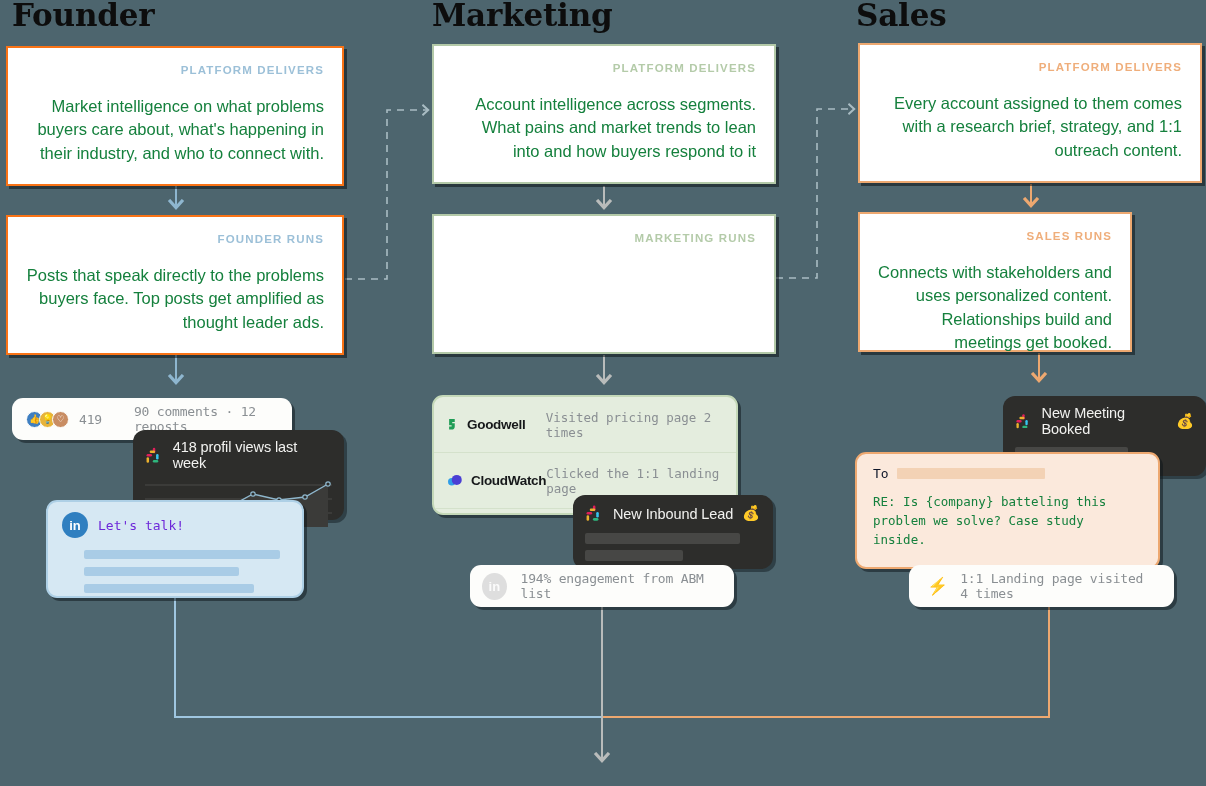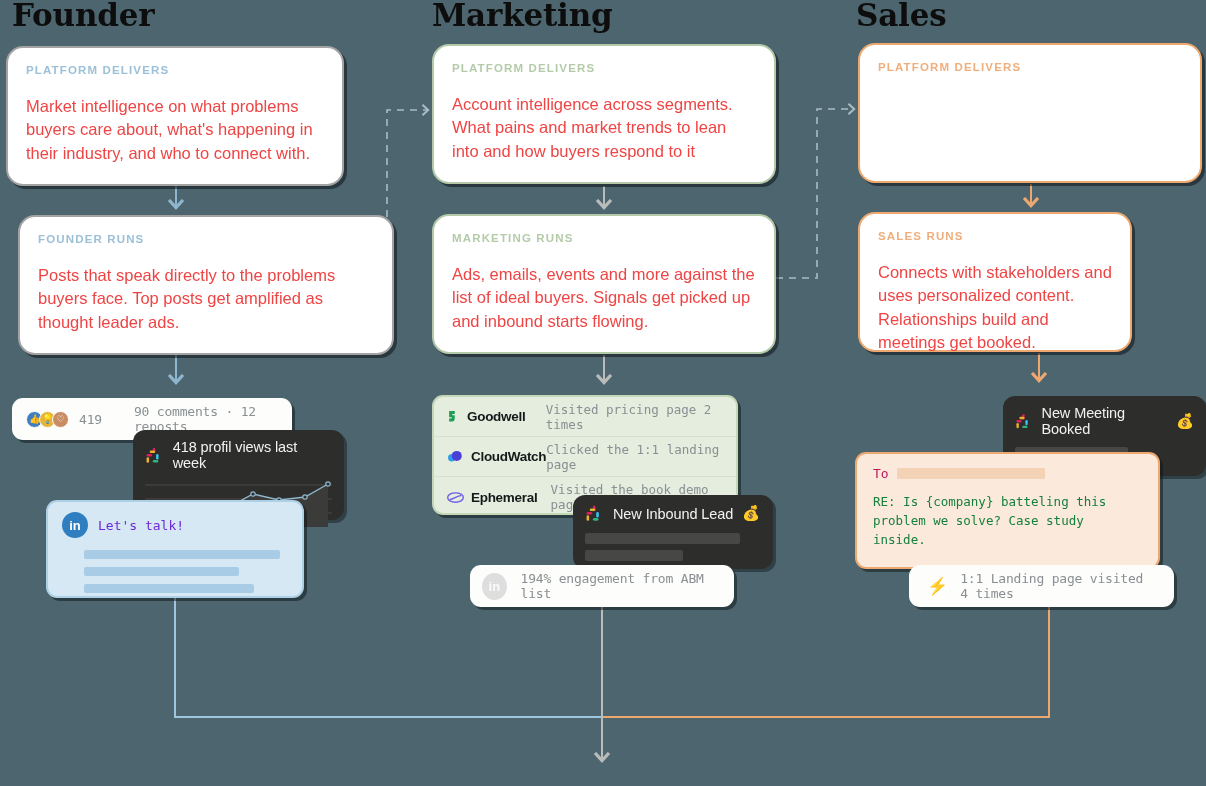--- a/index.html
+++ b/index.html
@@ -19,43 +19,44 @@
     font-size: 31px;
     color: #0d0d0d;
     letter-spacing: -0.2px;
     line-height: 1;
   }
 
   
   .box {
     position: absolute;
     background: #ffffff;
-    border-radius: 17px;
-    border: 2px solid #a3a3a3;
+    border-radius: 0;
+    border: 2px solid #f97316;
     box-shadow: 3px 3px 0 rgba(12,20,24,.55);
     padding: 16px 18px 18px 18px;
+    text-align: right;
   }
   .box.green  { border-color: #b3c9a8; }
   .box.orange { border-color: #eda870; }
 
   .box-kicker {
     font-size: 11.5px;
     font-weight: 700;
     letter-spacing: 1.15px;
     color: #9cc0d8;
     text-transform: uppercase;
     margin-bottom: 19px;
   }
   .box.green  .box-kicker { color: #b4cba9; }
   .box.orange .box-kicker { color: #efae7b; }
 
   .box-body {
     font-size: 16.5px;
     line-height: 1.42;
-    color: #ef4444;
+    color: #15803d;
   }
 
   
   #wires { position: absolute; inset: 0; width: 1206px; height: 786px; pointer-events: none; }
 
   
   .card { position: absolute; border-radius: 11px; }
 
   .card-white {
     background: #fdfdfb;
@@ -120,21 +121,21 @@
     display: flex; align-items: center; justify-content: center;
     font-family: "Liberation Sans", sans-serif;
   }
   .li-text { font-family: "DejaVu Sans Mono","Liberation Mono",monospace; font-size: 13px; color: #6d28d9; }
   .skel { background: #a9cce6; height: 9px; border-radius: 2px; }
   .skel-wrap { margin: 12px 0 0 22px; display: flex; flex-direction: column; gap: 8px; }
 
   
   #card-signals { left: 432px; top: 395px; width: 306px; height: 120px; overflow: hidden; }
   .sig-row {
-    height: 40px; display: flex; align-items: center; padding: 18px 12px;
+    height: 56px; display: flex; align-items: center; padding: 18px 12px;
     border-bottom: 1px solid #d4e1cb;
   }
   .sig-row:last-child { border-bottom: none; }
   .sig-name { display: flex; align-items: center; gap: 6px; width: 118px;
       font-size: 13.5px; font-weight: 700; color: #16181a; letter-spacing: -0.3px; }
   .sig-text { font-family: "DejaVu Sans Mono","Liberation Mono",monospace; font-size: 12.5px; color: #8a8f93; }
 
   
   #card-inbound { left: 573px; top: 495px; width: 200px; height: 74px; padding: 9px 12px 0 12px; }
 
@@ -146,21 +147,21 @@
     color: #fbfbfb; font-weight: 700; font-size: 13px;
     display: flex; align-items: center; justify-content: center;
   }
 
   
   #card-meeting { left: 1003px; top: 396px; width: 203px; height: 80px; padding: 9px 12px 0 12px; }
 
   
   #card-email { left: 855px; top: 452px; width: 305px; height: 117px; padding: 12px 16px; }
   .email-line { display: flex; align-items: center; gap: 8px; margin-bottom: 7px; }
-  .email-label { font-family: "DejaVu Sans Mono","Liberation Mono",monospace; font-size: 13px; color: #be185d; }
+  .email-label { font-family: "DejaVu Sans Mono","Liberation Mono",monospace; font-size: 13px; color: #0f172a; }
   .email-bar { height: 11px; background: #f3d2b5; border-radius: 1px; }
   .email-subject { font-family: "DejaVu Sans Mono","Liberation Mono",monospace;
       font-size: 12.5px; color: #15803d; line-height: 1.5; margin-top: 12px; }
 
   
   #card-landing { left: 909px; top: 565px; width: 265px; height: 42px;
       display: flex; align-items: center; padding: 0 18px; gap: 12px; }
   .bolt { color: #ef8f4b; font-size: 17px; line-height: 1; }
 
   .dark-skels { margin-top: 10px; display: flex; flex-direction: column; gap: 6px; }
@@ -205,36 +206,36 @@
 
     <path d="M175,598 L175,717 L602,717" stroke="#9fc6e0" stroke-width="2" fill="none"></path>
     <path d="M1049,607 L1049,717 L602,717" stroke="#eda870" stroke-width="2" fill="none"></path>
     <path d="M602,607 L602,760" stroke="#b9bcbb" stroke-width="2" fill="none" marker-end="url(#ah-gray)"></path>
   </svg>
 
   <div class="box" style="left:6px; top:46px; width:338px; height:140px;">
     <div class="box-kicker">PLATFORM DELIVERS</div>
     <div class="box-body">Market intelligence on what problems buyers care about, what's happening in their industry, and who to connect with.</div>
   </div>
-  <div class="box" style="left:18px; top:215px; width:376px; height:140px;">
+  <div class="box" style="left:6px; top:215px; width:338px; height:140px;">
     <div class="box-kicker">FOUNDER RUNS</div>
     <div class="box-body">Posts that speak directly to the problems buyers face. Top posts get amplified as thought leader ads.</div>
   </div>
 
   <div class="box green" style="left:432px; top:44px; width:344px; height:140px;">
     <div class="box-kicker">PLATFORM DELIVERS</div>
     <div class="box-body">Account intelligence across segments. What pains and market trends to lean into and how buyers respond to it</div>
   </div>
   <div class="box green" style="left:432px; top:214px; width:344px; height:140px;">
     <div class="box-kicker">MARKETING RUNS</div>
-    <div class="box-body">Ads, emails, events and more against the list of ideal buyers. Signals get picked up and inbound starts flowing.</div>
   </div>
 
   <div class="box orange" style="left:858px; top:43px; width:344px; height:140px;">
     <div class="box-kicker">PLATFORM DELIVERS</div>
+    <div class="box-body">Every account assigned to them comes with a research brief, strategy, and 1:1 outreach content.</div>
   </div>
   <div class="box orange" style="left:858px; top:212px; width:274px; height:140px;">
     <div class="box-kicker">SALES RUNS</div>
     <div class="box-body">Connects with stakeholders and uses personalized content. Relationships build and meetings get booked.</div>
   </div>
 
   <div id="card-reactions" class="card card-white">
     <div class="reacts">
       <span class="react like">👍</span>
       <span class="react idea">💡</span>

